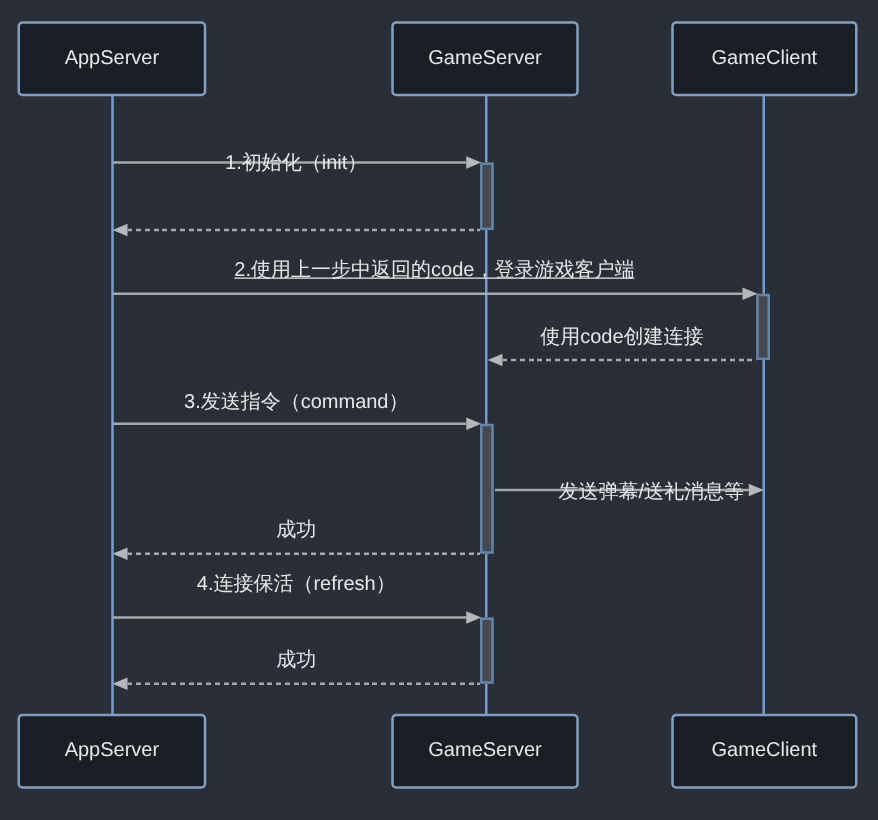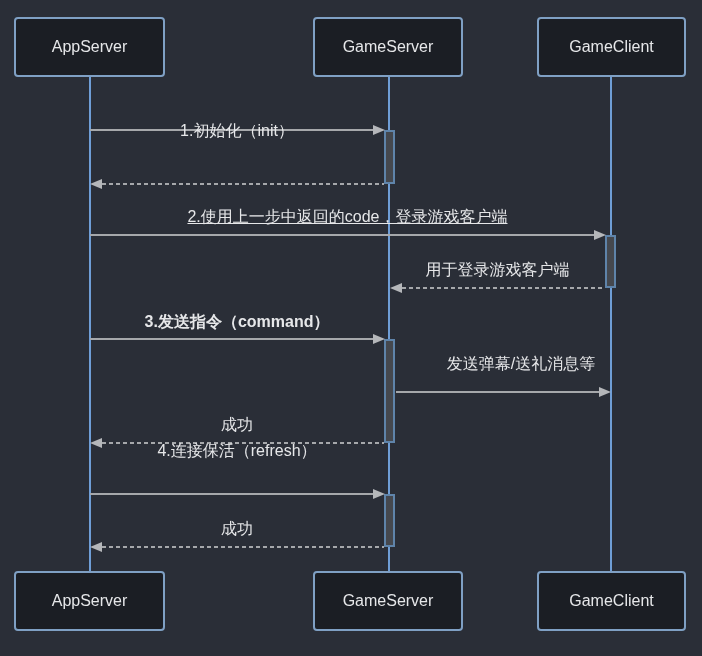--- a/index.html
+++ b/index.html
@@ -116,37 +116,37 @@
   <div class="msg-line" style="left:90px; top:129px; width:283px;"></div>
   <div class="arrowhead right" style="left:373px; top:125px;"></div>
 
   <div class="msg-line dashed" style="left:102px; top:183px; width:282px;"></div>
   <div class="arrowhead left" style="left:90px; top:179px;"></div>
 
   <div class="msg-label" style="left:90px; top:206px; width:515px;text-decoration:underline;">2.使用上一步中返回的code，登录游戏客户端</div>
   <div class="msg-line" style="left:90px; top:234px; width:504px;"></div>
   <div class="arrowhead right" style="left:594px; top:230px;"></div>
 
-  <div class="msg-label" style="left:390px; top:259px; width:215px;">用于登录游戏客户端</div>
+  <div class="msg-label" style="left:390px; top:259px; width:215px;">使用code创建连接</div>
   <div class="msg-line dashed" style="left:402px; top:287px; width:203px;"></div>
   <div class="arrowhead left" style="left:390px; top:283px;"></div>
 
-  <div class="msg-label" style="left:90px; top:311px; width:294px;font-weight:bold;">3.发送指令（command）</div>
+  <div class="msg-label" style="left:90px; top:311px; width:294px;">3.发送指令（command）</div>
   <div class="msg-line" style="left:90px; top:338px; width:283px;"></div>
   <div class="arrowhead right" style="left:373px; top:334px;"></div>
 
-  <div class="msg-label" style="left:396px; top:353px; width:250px;">发送弹幕/送礼消息等</div>
+  <div class="msg-label" style="left:396px; top:383px; width:250px;">发送弹幕/送礼消息等</div>
   <div class="msg-line" style="left:396px; top:391px; width:203px;"></div>
   <div class="arrowhead right" style="left:599px; top:387px;"></div>
 
   <div class="msg-label" style="left:90px; top:414px; width:294px;">成功</div>
   <div class="msg-line dashed" style="left:102px; top:442px; width:282px;"></div>
   <div class="arrowhead left" style="left:90px; top:438px;"></div>
 
-  <div class="msg-label" style="left:90px; top:440px; width:294px;">4.连接保活（refresh）</div>
+  <div class="msg-label" style="left:90px; top:457px; width:294px;">4.连接保活（refresh）</div>
   <div class="msg-line" style="left:90px; top:493px; width:283px;"></div>
   <div class="arrowhead right" style="left:373px; top:489px;"></div>
 
   <div class="msg-label" style="left:90px; top:518px; width:294px;">成功</div>
   <div class="msg-line dashed" style="left:102px; top:546px; width:282px;"></div>
   <div class="arrowhead left" style="left:90px; top:542px;"></div>
 
 </div>
 
 </body></html>

